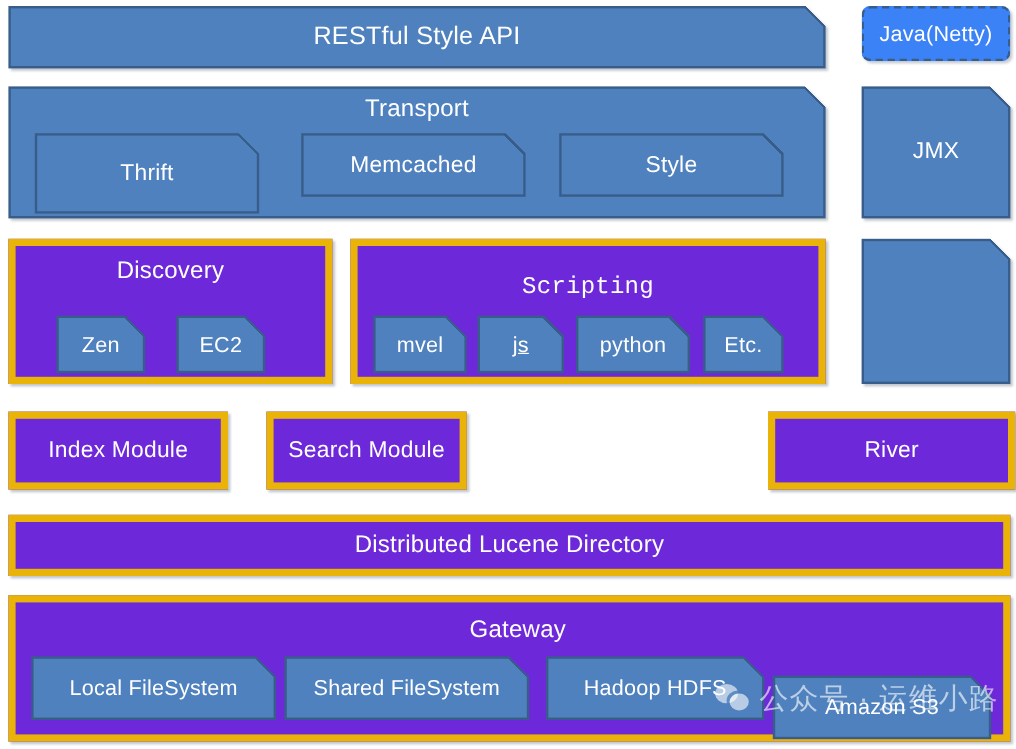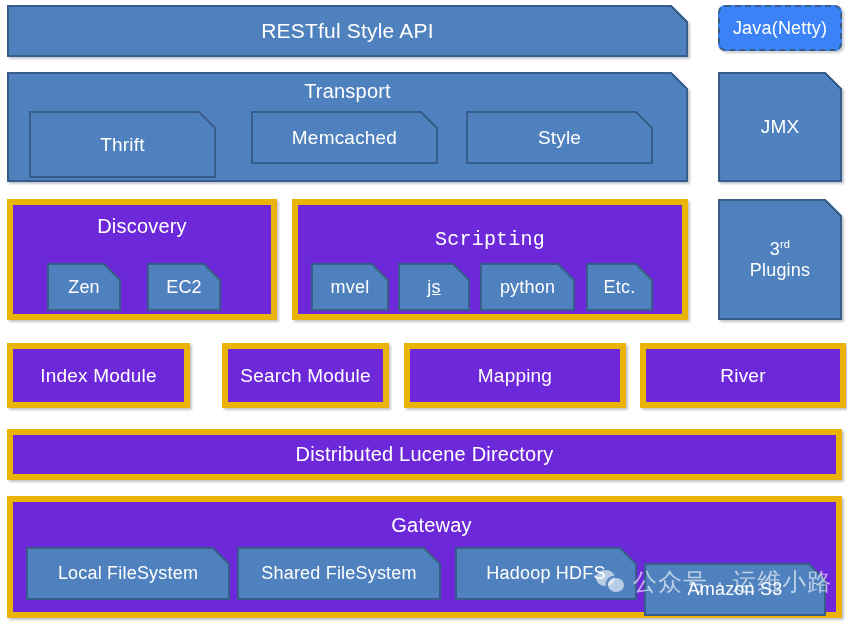--- a/index.html
+++ b/index.html
@@ -192,34 +192,27 @@
     </div>
 
     <div class="box cut fs-22" style="left:288px; top:58px; width:67px; height:48px; filter:none;">
       <div class="cut-inner"></div>
       <div class="cut-label">Etc.</div>
     </div>
   </div>
 
   <div class="box cut fs-22" style="left:718px; top:199px; width:124px; height:121px;">
     <div class="cut-inner"></div>
-    <div class="cut-label">
-      <div><span>3</span><sup class="ord">rd</sup></div>
-      <div>Plugins</div>
-    </div>
   </div>
 
   <div class="box plain fs-24" style="left:7px; top:343px; width:183px; height:65px;">
     <span>Index Module</span>
   </div>
   <div class="box plain fs-24" style="left:222px; top:343px; width:167px; height:65px;">
     <span>Search Module</span>
-  </div>
-  <div class="box plain fs-24" style="left:404px; top:343px; width:222px; height:65px;">
-    <span>Mapping</span>
   </div>
   <div class="box plain fs-24" style="left:640px; top:343px; width:206px; height:65px;">
     <span>River</span>
   </div>
 
   <div class="box plain fs-26" style="left:7px; top:429px; width:835px; height:51px;">
     <span>Distributed Lucene Directory</span>
   </div>
 
   <div class="box plain group" style="left:7px; top:496px; width:835px; height:122px;">

